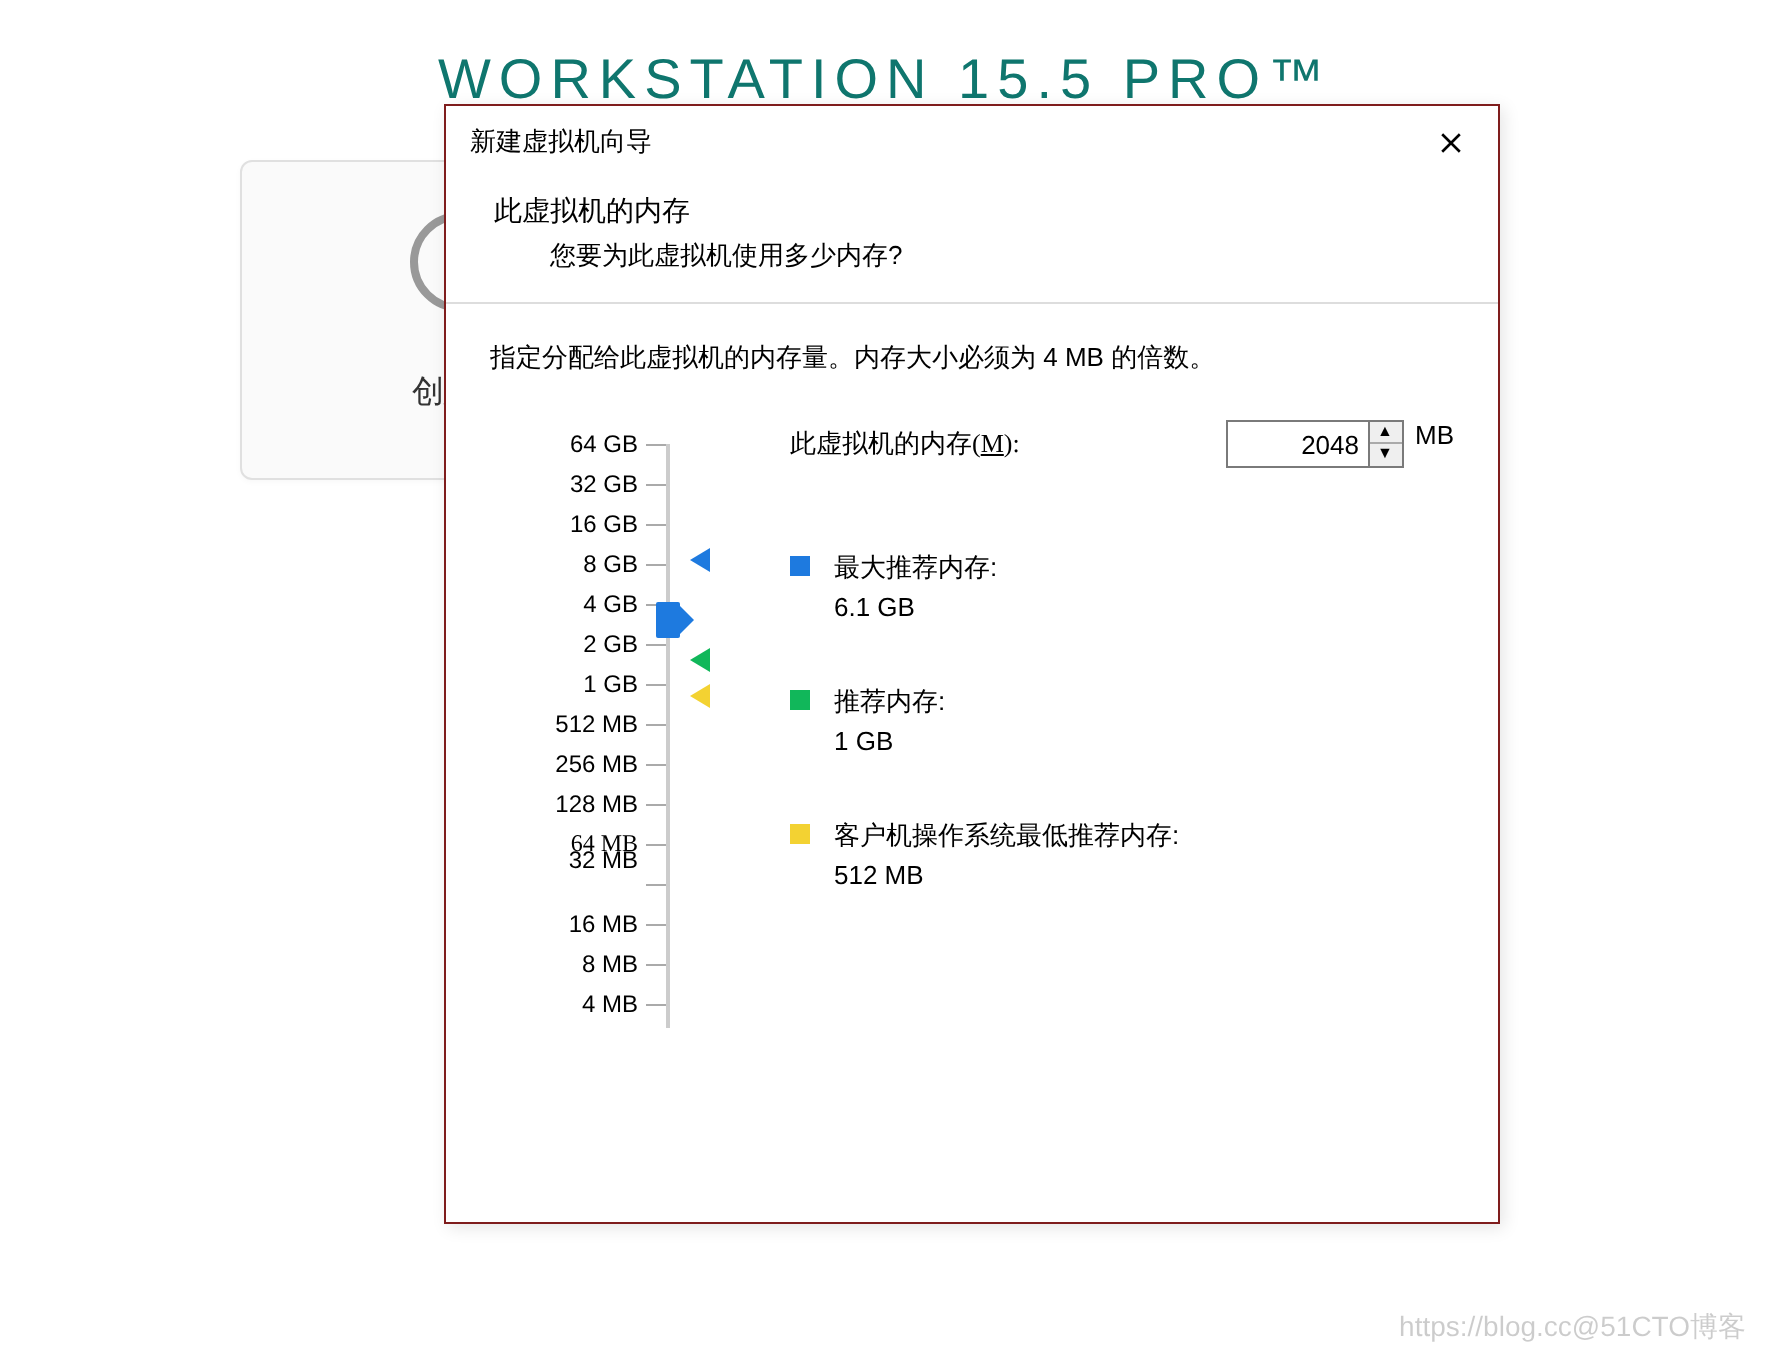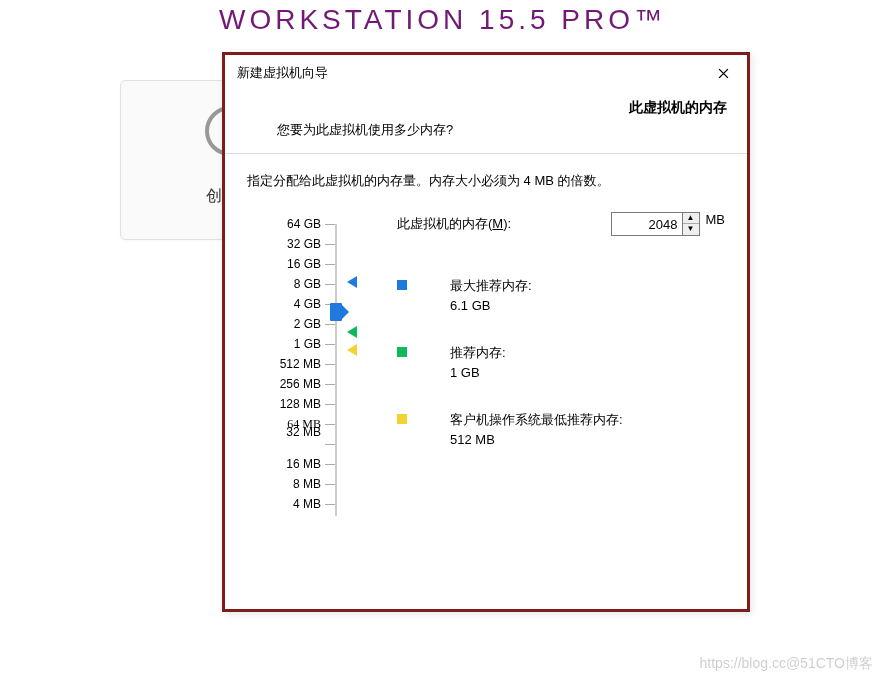--- a/index.html
+++ b/index.html
@@ -8,26 +8,26 @@
     font-family: "Microsoft YaHei", "Segoe UI", Tahoma, sans-serif;
     font-size: 13px;
     background: #fff;
     width: 885px;
     height: 679px;
     position: relative;
     overflow: hidden;
   }
   .bg-brand {
     position: absolute;
-    top: 4px;
+    top: 24px;
     left: 50%;
     transform: translateX(-50%);
     font-size: 28px;
     font-weight: 300;
-    color: #701a75;
+    color: #0f766e;
     letter-spacing: 4px;
     white-space: nowrap;
   }
   .bg-card {
     position: absolute;
     top: 80px;
     left: 120px;
     width: 220px;
     height: 160px;
     border: 1px solid #e0e0e0;
@@ -48,21 +48,21 @@
     font-size: 16px;
     color: #333;
   }
   .dialog {
     position: absolute;
     top: 52px;
     left: 222px;
     width: 528px;
     height: 560px;
     background: #fff;
-    border: 3px solid #7f1d1d;
+    border: 1px solid #7f1d1d;
     box-shadow: 2px 2px 8px rgba(0,0,0,.1);
     display: flex;
     flex-direction: column;
   }
   .titlebar {
     display: flex;
     justify-content: space-between;
     align-items: center;
     padding: 6px 8px 6px 12px;
     font-size: 13px;
@@ -72,21 +72,21 @@
     height: 24px;
     display: flex;
     align-items: center;
     justify-content: center;
     cursor: pointer;
   }
   .close-x svg { width: 11px; height: 11px; }
   .header {
     padding: 8px 20px 14px 24px;
   }
-  .header .h1 { font-weight: bold; font-size: 14px; text-align: right; }
+  .header .h1 { font-weight: normal; font-size: 14px; }
   .header .sub { margin-left: 28px; margin-top: 4px; font-size: 13px; }
   .divider { height: 1px; background: #ddd; }
   .body {
     flex: 1;
     padding: 18px 22px 0 22px;
     position: relative;
   }
   .instruction { font-size: 13px; margin-bottom: 22px; }
   .mem-area {
     display: flex;
@@ -152,21 +152,21 @@
   .right-col {
     flex: 1;
     padding-left: 60px;
   }
   .field-row {
     display: flex;
     align-items: center;
     justify-content: space-between;
     margin-bottom: 40px;
   }
-  .field-label { font-size: 13px; }
+  .field-label { font-size: 13px; font-family: Liberation Serif, serif; }
   .u { text-decoration: underline; }
   .spin-wrap {
     display: flex;
     align-items: flex-start;
   }
   .spin-input {
     width: 72px;
     height: 24px;
     border: 1px solid #7a7a7a;
     text-align: right;
@@ -187,21 +187,20 @@
     font-size: 8px;
     line-height: 10px;
     text-align: center;
     cursor: pointer;
   }
   .spin-btns div:first-child { border-bottom: 1px solid #aaa; }
   .unit { margin-left: 6px; font-size: 13px; }
   .legend-item {
     display: flex;
     margin-bottom: 28px;
-    gap: 31px;
   }
   .legend-sq {
     width: 10px; height: 10px; margin-top: 4px; margin-right: 12px;
     flex-shrink: 0;
   }
   .sq-blue { background: #1e7adf; }
   .sq-green { background: #11b75a; }
   .sq-yellow { background: #f3d232; }
   .legend-text { font-size: 13px; line-height: 1.5; }
   .buttonbar {

